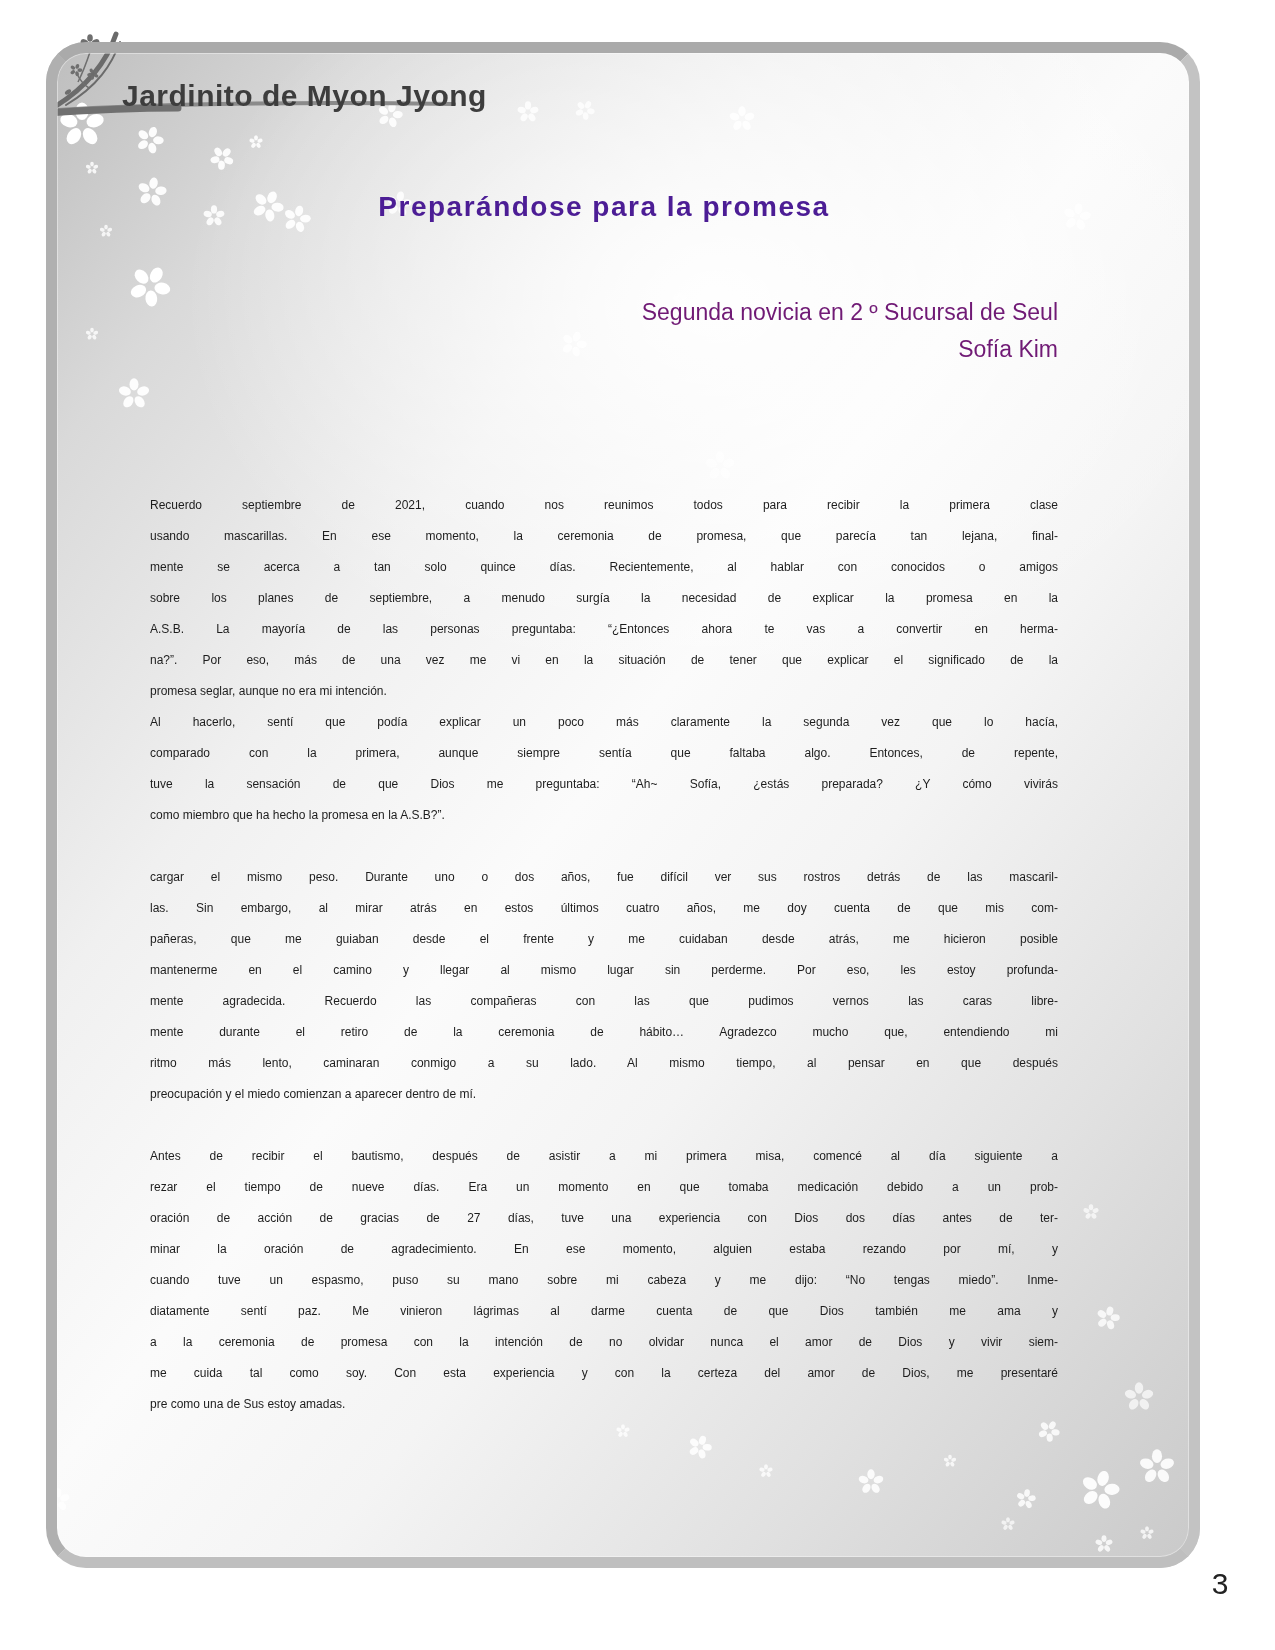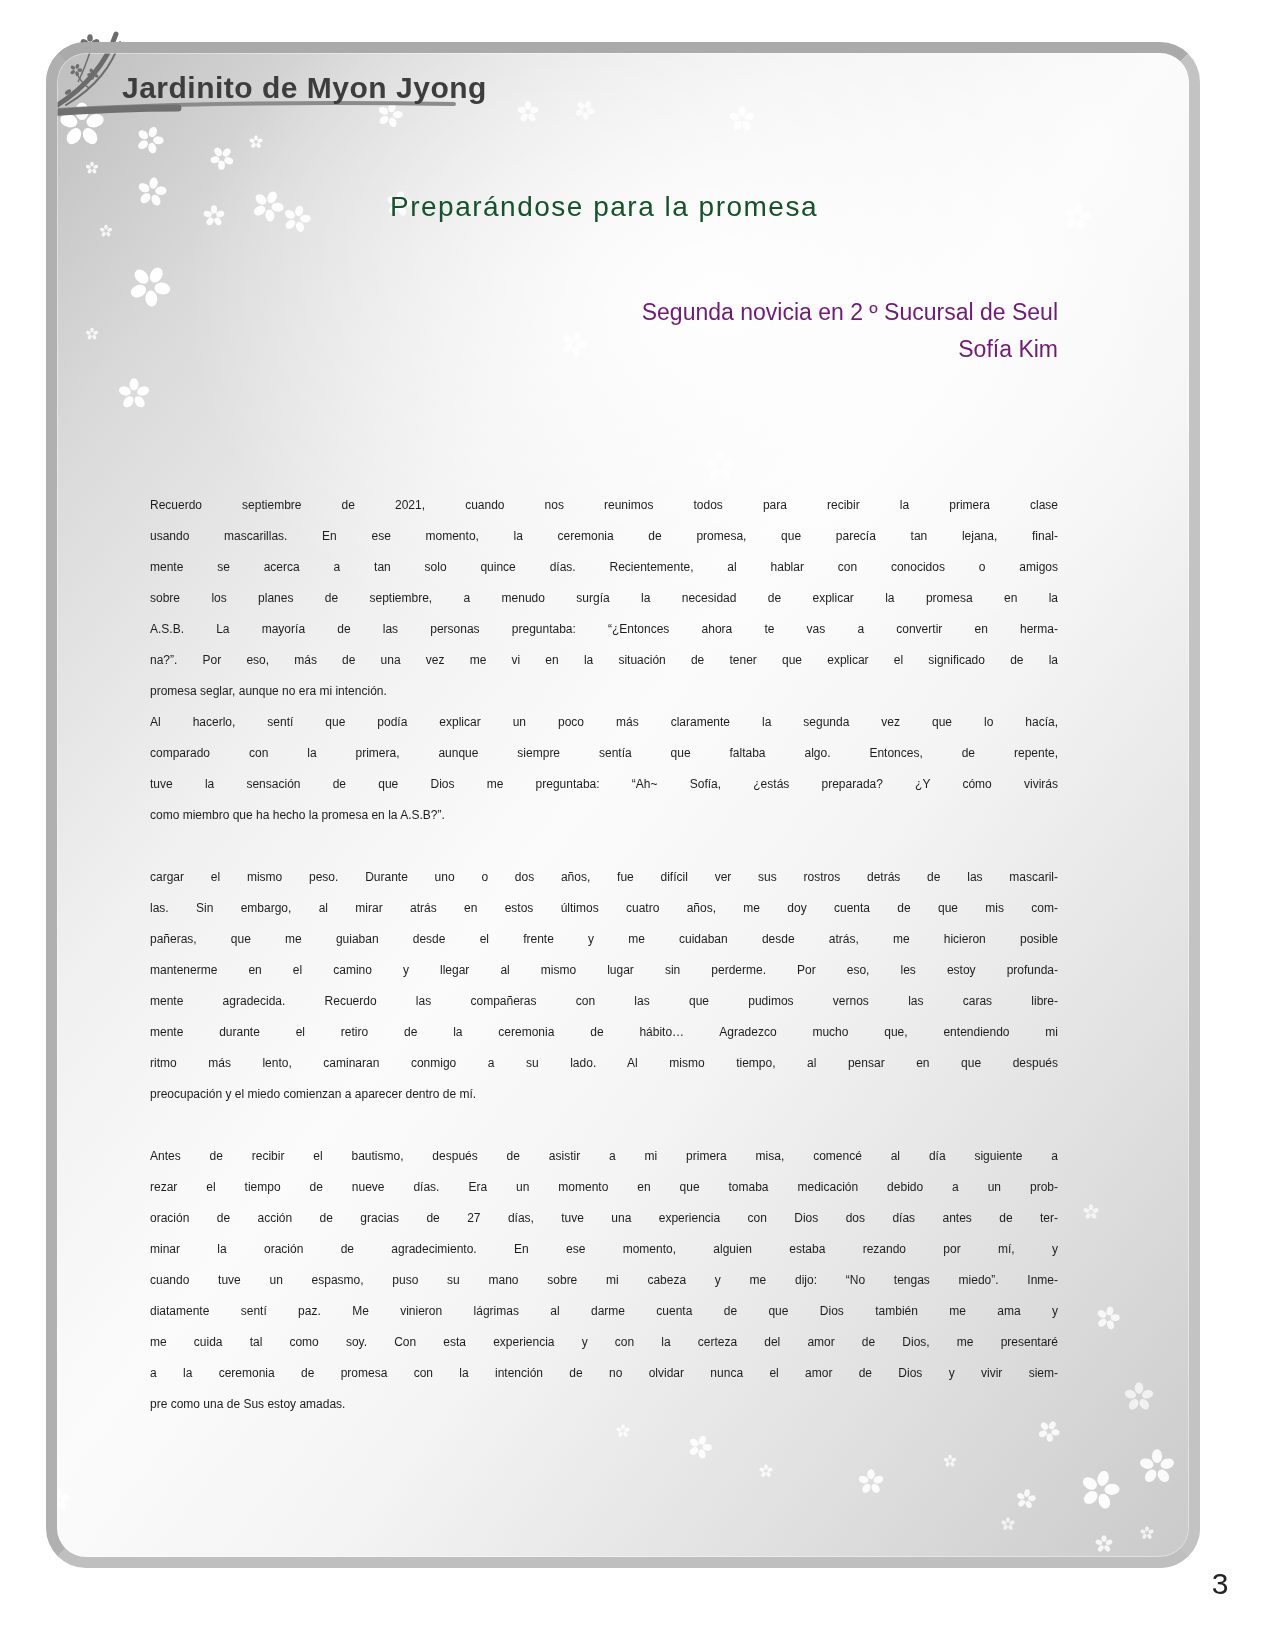--- a/index.html
+++ b/index.html
@@ -19,30 +19,30 @@
     position:absolute; left:46px; top:42px; width:1154px; height:1526px;
     border-radius:40px; box-sizing:border-box; pointer-events:none;
     border:11px solid #b5b5b5;
     border-top-color:#aaaaaa; border-left-color:#b0b0b0;
     border-right-color:#c3c3c3; border-bottom-color:#bfbfbf;
     box-shadow: inset 0 0 0 1px rgba(255,255,255,0.4);
   }
   .flowers { position:absolute; left:0; top:0; width:1275px; height:1650px; }
   
   .brand {
-    position:absolute; left:122px; top:70px; width:500px;
+    position:absolute; left:122px; top:78px; width:500px;
     font-size:30px; line-height:36px; font-weight:bold; color:#3d3d3d;
     letter-spacing:0.5px;
   }
   .branch-svg { position:absolute; left:46px; top:30px; }
   
   .title {
     position:absolute; left:150px; top:190px; width:908px;
-    text-align:center; font-size:28px; line-height:34px; font-weight:normal;
-    letter-spacing:1.5px; color:#14532d;
+    text-align:center; font-size:28px; line-height:34px; font-weight:bold;
+    letter-spacing:1.5px; color:#4c1d95;
   }
   .byline {
     position:absolute; left:150px; top:294px; width:908px;
     text-align:right; font-size:23px; line-height:37px; color:#701a75;
   }
   .body-text {
     position:absolute; left:150px; top:448px; width:908px;
     font-size:12px; color:#1d1d1d;margin-top:42px;
   }
   .line {
@@ -166,22 +166,22 @@
         <div class="line">ritmo más lento, caminaran conmigo a su lado. Al mismo tiempo, al pensar en que después</div>
         <div class="line last">preocupación y el miedo comienzan a aparecer dentro de mí.</div>
       </div>
       <div class="para">
         <div class="line">Antes de recibir el bautismo, después de asistir a mi primera misa, comencé al día siguiente a</div>
         <div class="line">rezar el tiempo de nueve días. Era un momento en que tomaba medicación debido a un prob-</div>
         <div class="line">oración de acción de gracias de 27 días, tuve una experiencia con Dios dos días antes de ter-</div>
         <div class="line">minar la oración de agradecimiento. En ese momento, alguien estaba rezando por mí, y</div>
         <div class="line">cuando tuve un espasmo, puso su mano sobre mi cabeza y me dijo: “No tengas miedo”. Inme-</div>
         <div class="line">diatamente sentí paz. Me vinieron lágrimas al darme cuenta de que Dios también me ama y</div>
+        <div class="line">a la ceremonia de promesa con la intención de no olvidar nunca el amor de Dios y vivir siem-</div>
         <div class="line">me cuida tal como soy. Con esta experiencia y con la certeza del amor de Dios, me presentaré</div>
-        <div class="line">a la ceremonia de promesa con la intención de no olvidar nunca el amor de Dios y vivir siem-</div>
         <div class="line last">pre como una de Sus estoy amadas.</div>
       </div>
     </div>
 
   <div class="card-border"></div>
 
   <div class="page-num">3</div>
 
 </div>
 

